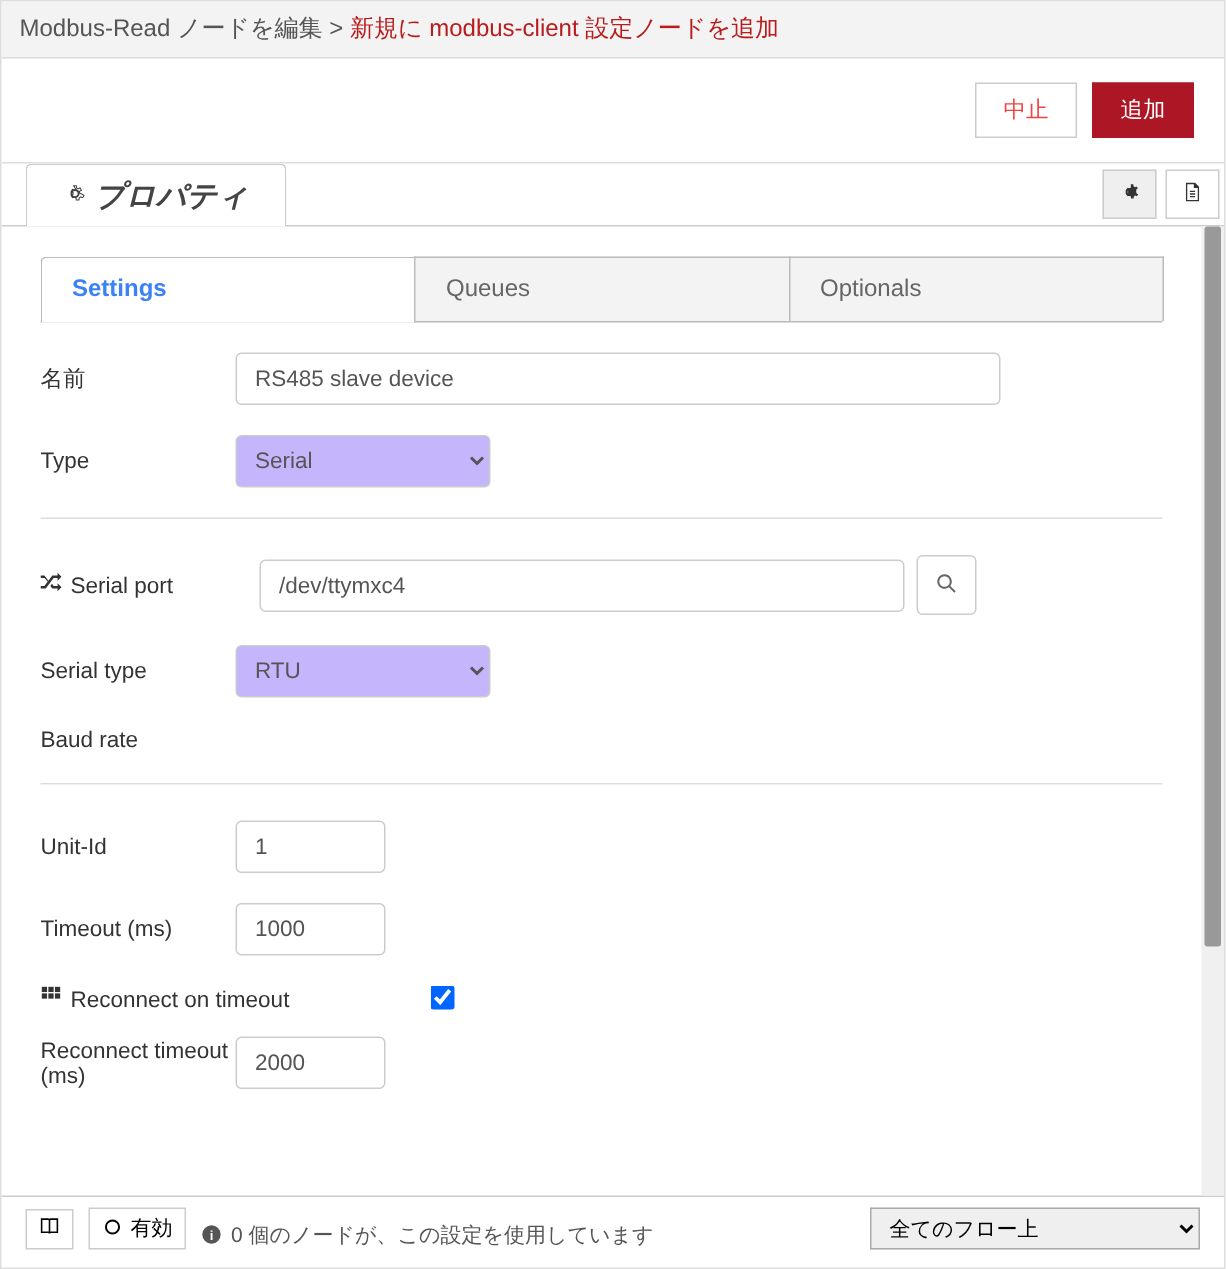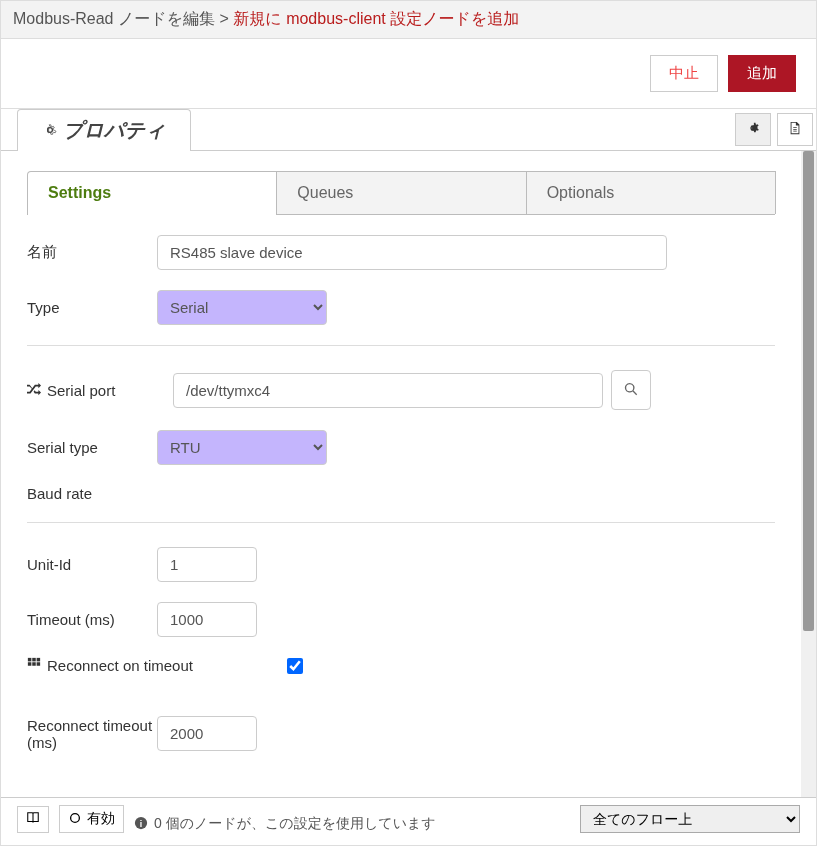--- a/index.html
+++ b/index.html
@@ -125,21 +125,21 @@
       font-size: 16px;
       border: 1px solid #bbb;
       border-bottom: none;
       background: #f3f3f3;
       color: #666;
       cursor: pointer;
       margin-right: -1px;
     }
     .inner-tab.active {
       background: #fff;
-      color: #4d7c0f;
+      color: #3b82f6;
       font-weight: bold;
       border-top-left-radius: 4px;
       margin-bottom: -1px;
     }
     .inner-tab:last-child {
       border-right: 1px solid #bbb;
     }
     .form-row {
       display: flex;
       align-items: center;
@@ -191,22 +191,22 @@
       justify-content: center;
       color: #666;
     }
     hr.divider {
       border: none;
       border-top: 1px solid #ddd;
       margin: 12px 0 24px 0;
     }
     .checkbox-row {
       display: flex;
-      align-items: flex-end;
-      margin-bottom: 42px;
+      align-items: flex-start;
+      margin-bottom: 16px;
     }
     .checkbox-label {
       width: 260px;
       font-size: 15px;
       display: flex;
       align-items: center;
       gap: 6px;
     }
     input[type="checkbox"] {
       width: 16px;

